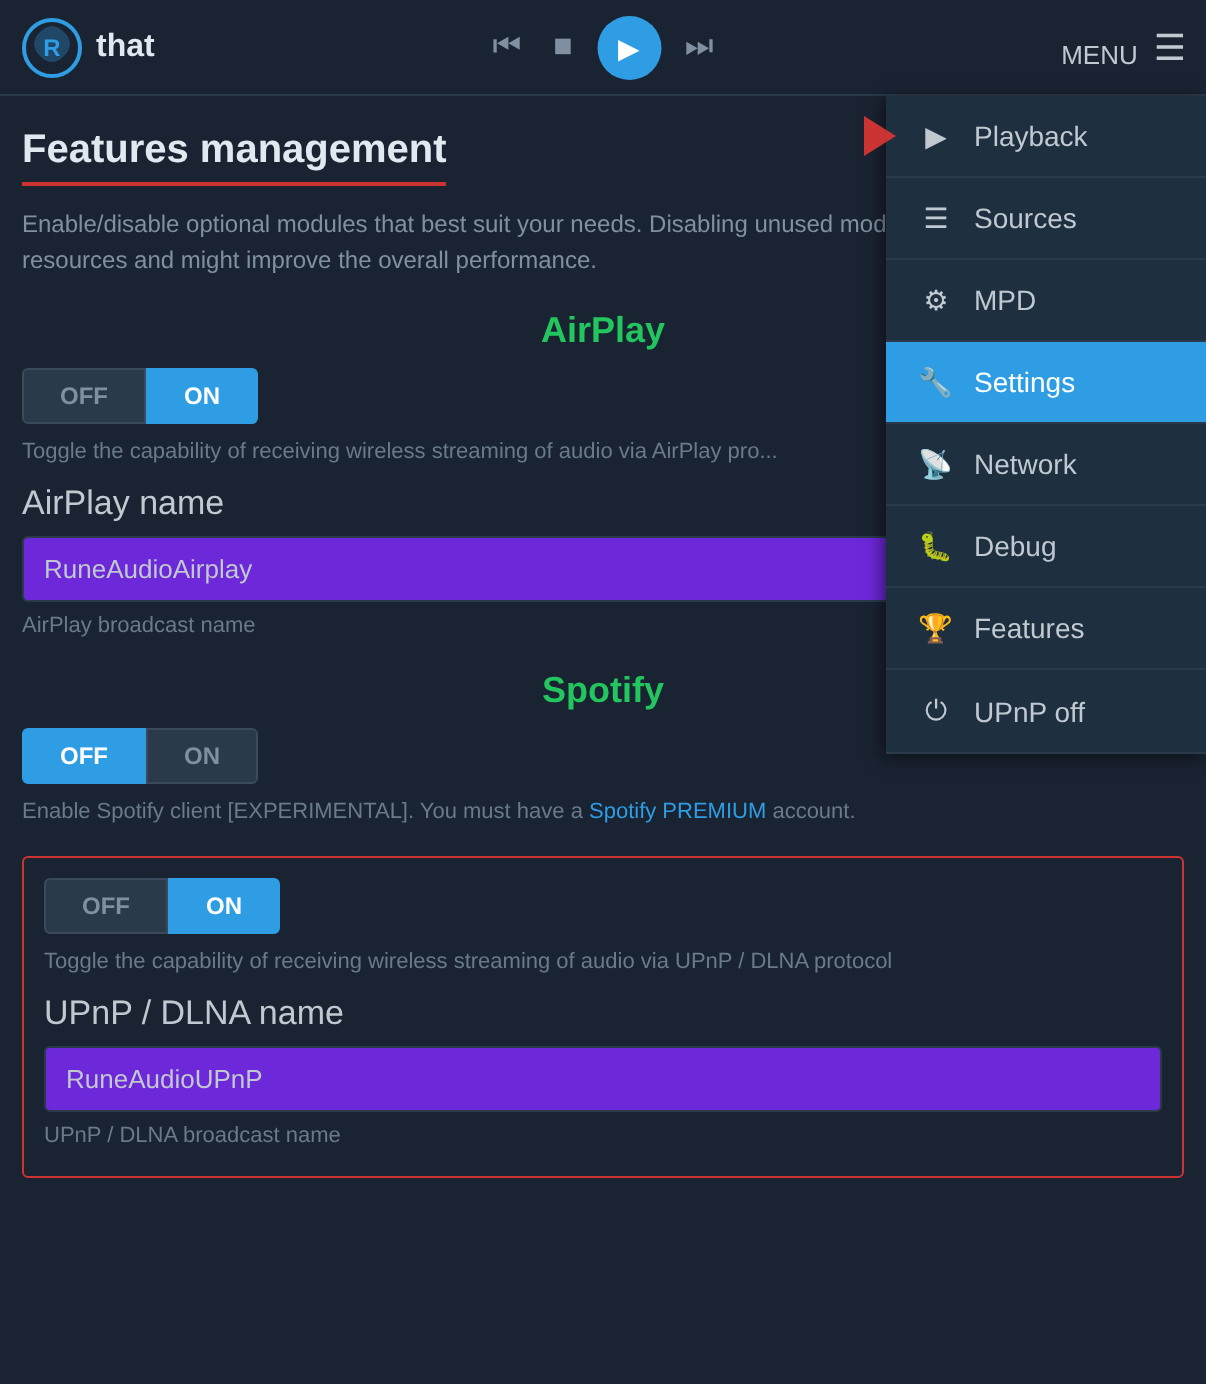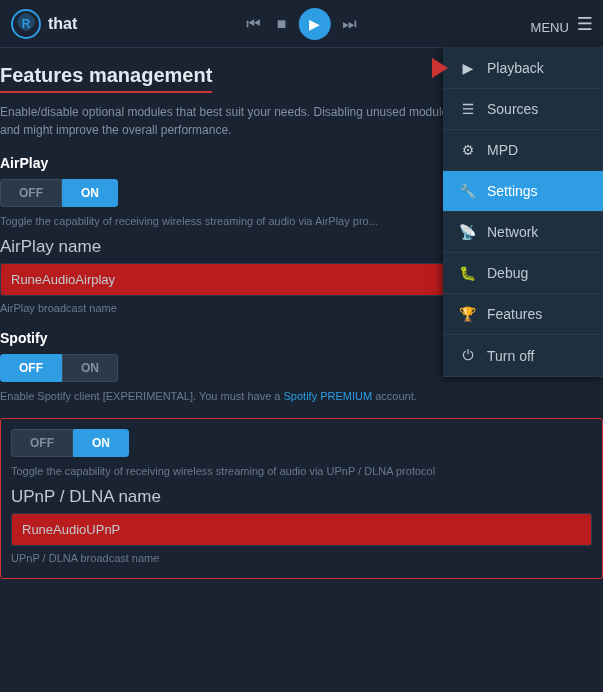--- a/index.html
+++ b/index.html
@@ -78,21 +78,21 @@
     .hamburger-btn {
       background: none;
       border: none;
       color: #c0c8d0;
       cursor: pointer;
       font-size: 18px;
     }
 
     
     .main-content {
-      padding: 16px 0;
+      padding: 16px 11px;
       position: relative;
     }
     .page-title {
       color: #e0e8f0;
       font-size: 20px;
       font-weight: bold;
       border-bottom: 2px solid #cc3333;
       padding-bottom: 4px;
       display: inline-block;
       margin-bottom: 10px;
@@ -102,24 +102,25 @@
       font-size: 12px;
       line-height: 1.5;
       margin-bottom: 16px;
     }
 
     
     .feature-section {
       margin-bottom: 16px;
     }
     .feature-title {
-      color: #ffffff;
-      font-size: 14px;
+      color: #22c55e;
+      font-size: 18px;
       font-weight: bold;
       margin-bottom: 8px;
+      text-align: center;
     }
     .toggle-group {
       display: flex;
       margin-bottom: 8px;
     }
     .toggle-btn {
       padding: 6px 18px;
       border: 1px solid #3a4a5a;
       background-color: #2a3a4a;
       color: #8090a0;
@@ -149,21 +150,21 @@
       text-align: center;
     }
 
     .input-label {
       color: #c0c8d0;
       font-size: 17px;
       margin-bottom: 6px;
     }
     .text-input {
       width: 100%;
-      background-color: #b91c1c;
+      background-color: #6d28d9;
       border: 1px solid #2a3a4a;
       color: #c0c8d0;
       padding: 8px 10px;
       font-size: 13px;
       border-radius: 3px;
       outline: none;
       margin-bottom: 6px;
     }
     .broadcast-label {
       color: #6a7a8a;
@@ -316,19 +317,19 @@
     <div class="menu-item">
       <span class="menu-item-icon">🐛</span>
       <span>Debug</span>
     </div>
     <div class="menu-item">
       <span class="menu-item-icon">🏆</span>
       <span>Features</span>
     </div>
     <div class="menu-item">
       <span class="menu-item-icon">⏻</span>
-      <span>Turn off</span>
+      <span>UPnP off</span>
     </div>
   </div>
 
   
   <div class="arrow-indicator"></div>
 </div>
 
 </body></html>

